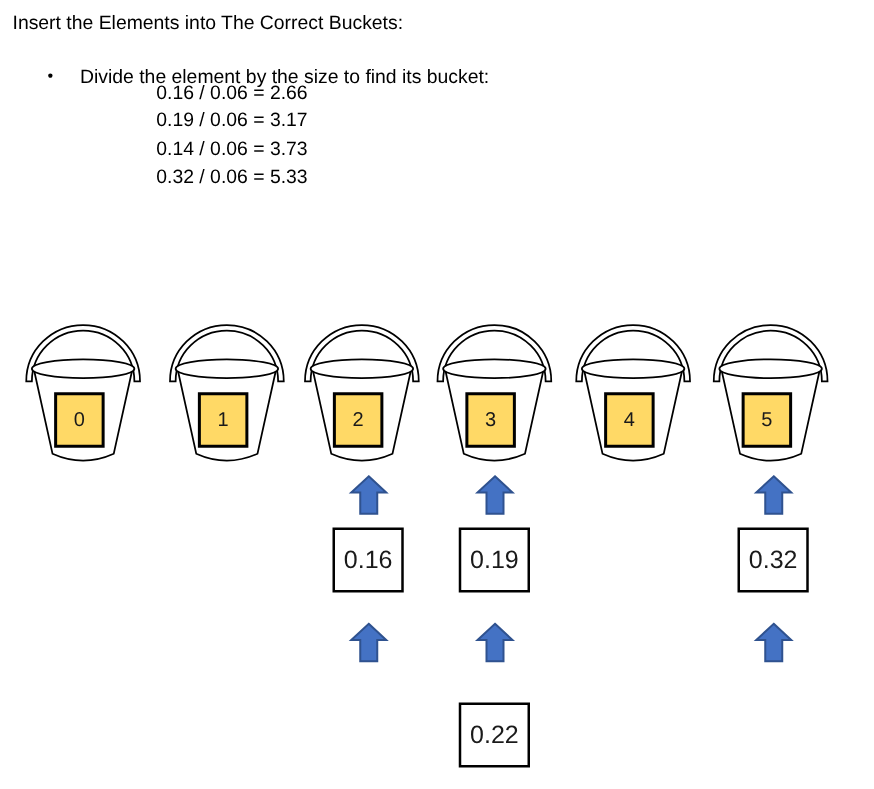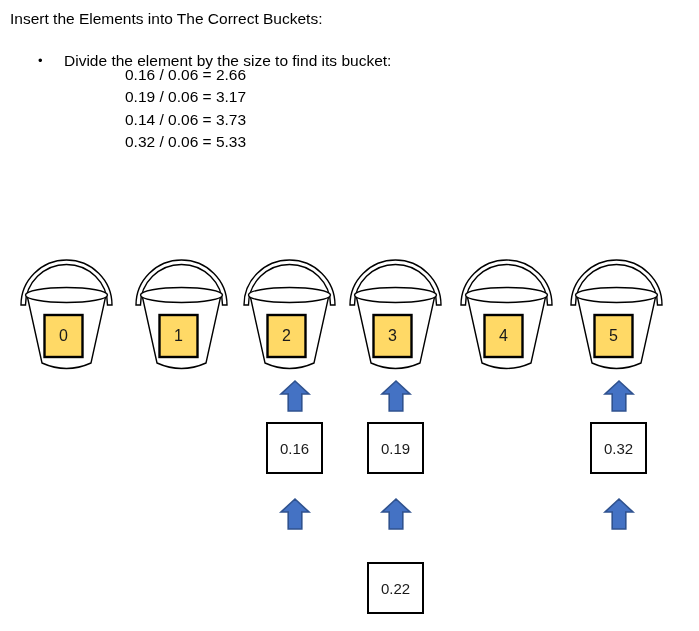--- a/index.html
+++ b/index.html
@@ -33,21 +33,21 @@
     font-family:"Liberation Sans", sans-serif; font-size:16px;
     fill:#1a1a1a;
   }
 
   
   .arrow { position:absolute; width:30px; height:32px; overflow:visible; }
   .box {
     position:absolute; width:57px; height:52px; box-sizing:border-box;
     border:2.5px solid #000000; background:#ffffff;
     display:flex; align-items:center; justify-content:center;
-    font-size:15px; color:#1a1a1a;
+    font-size:20px; color:#1a1a1a;
   }
 </style>
 </head>
 <body>
 
 <div class="canvas">
 
   <div class="title">Insert the Elements into The Correct Buckets:</div>
 
   <div class="instruction">

